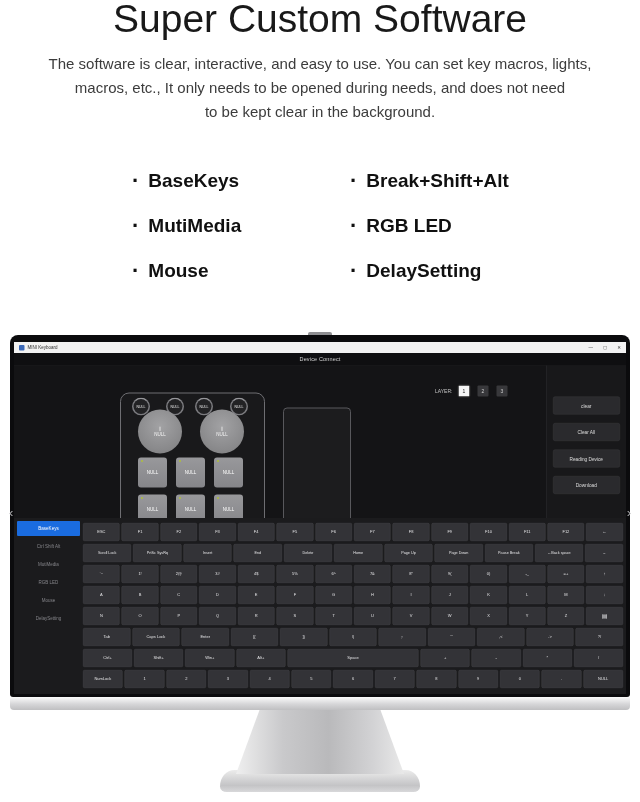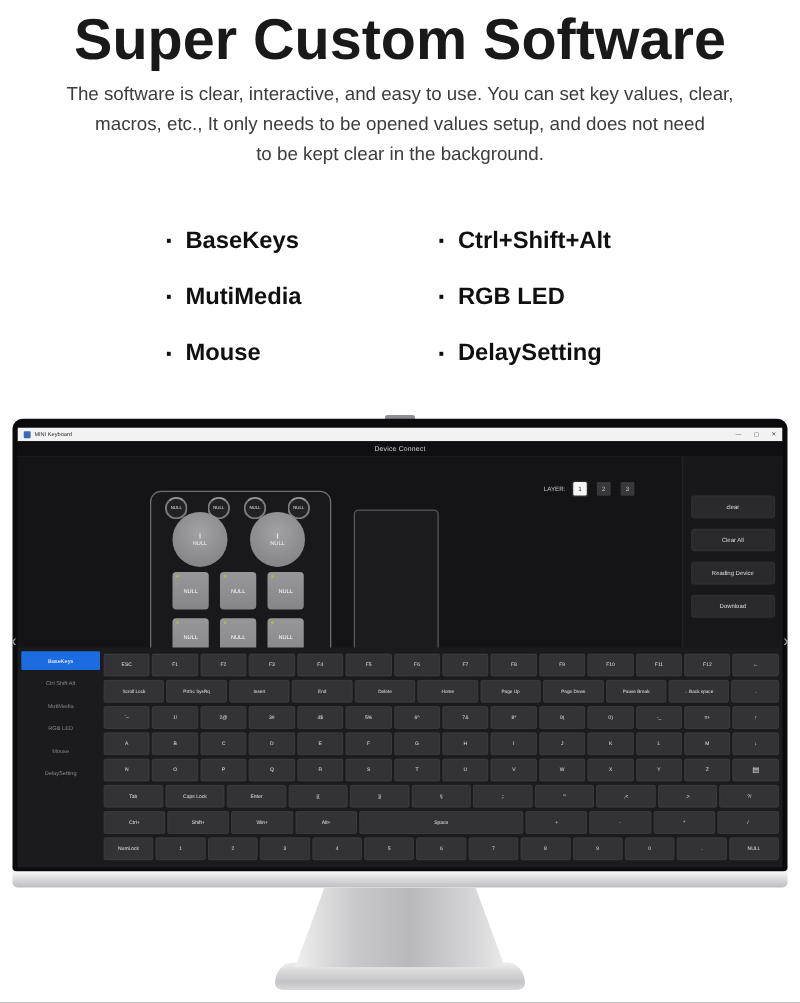--- a/index.html
+++ b/index.html
@@ -1,19 +1,19 @@
 <!DOCTYPE html>
 <html><head>
 <meta charset="utf-8">
 <style>
   html,body{margin:0;padding:0;width:640px;height:802px;background:#fff;overflow:hidden;
     font-family:"Liberation Sans",sans-serif;position:relative}
   
   .hero{text-align:center}
-  .hero h1{margin:12px;font-size:46px;line-height:38px;font-weight:700;color:#191919}
+  .hero h1{margin:0;font-size:39px;line-height:38px;font-weight:400;color:#191919}
   .desc{margin-top:14px;font-size:15px;line-height:24px;color:#3c3c3c}
   .features{margin:46px 0 0 132px;display:grid;grid-template-columns:218px auto;row-gap:23px;text-align:left}
   .feat{display:flex;align-items:center;font-weight:700;font-size:19px;color:#101010}
   .feat-bullet{font-size:22px;line-height:1;margin-right:9px}
   
   .monitor{position:absolute;left:10px;top:335px;width:620px}
   .top-tab{position:absolute;top:-3px;left:50%;transform:translateX(-50%);width:24px;height:6px;background:#8f8f92;border-radius:2px}
   .bezel{position:relative;background:#0b0b0d;border-radius:8px 8px 3px 3px;padding:7px 4px 3px;height:352px}
   .screen{width:612px;height:352px;background:#141416;overflow:hidden;position:relative}
   .scale{width:1224px;height:704px;transform:scale(.5);transform-origin:0 0}
@@ -67,32 +67,32 @@
   .krow[data-row="2"] .key:last-child{flex:1}
   .krow[data-row="7"] .key:nth-child(5){flex:2.78}
   .krow[data-row="5"] .key:last-child{font-size:12px}
 </style>
 </head>
 <body>
 
 <div class="hero">
   <h1>Super Custom Software</h1>
   <div class="desc" id="desc">
-      <div class="desc-line">The software is clear, interactive, and easy to use. You can set key values, clear,</div>
-      <div class="desc-line">macros, etc., It only needs to be opened values setup, and does not need</div>
+      <div class="desc-line">The software is clear, interactive, and easy to use. You can set key macros, lights,</div>
+      <div class="desc-line">macros, etc., It only needs to be opened during needs, and does not need</div>
       <div class="desc-line">to be kept clear in the background.</div>
     </div>
   <div class="features" id="features">
       <div class="feat">
         <div class="feat-bullet">·</div>
         <div class="feat-label">BaseKeys</div>
       </div>
       <div class="feat">
         <div class="feat-bullet">·</div>
-        <div class="feat-label">Ctrl+Shift+Alt</div>
+        <div class="feat-label">Break+Shift+Alt</div>
       </div>
       <div class="feat">
         <div class="feat-bullet">·</div>
         <div class="feat-label">MutiMedia</div>
       </div>
       <div class="feat">
         <div class="feat-bullet">·</div>
         <div class="feat-label">RGB LED</div>
       </div>
       <div class="feat">

